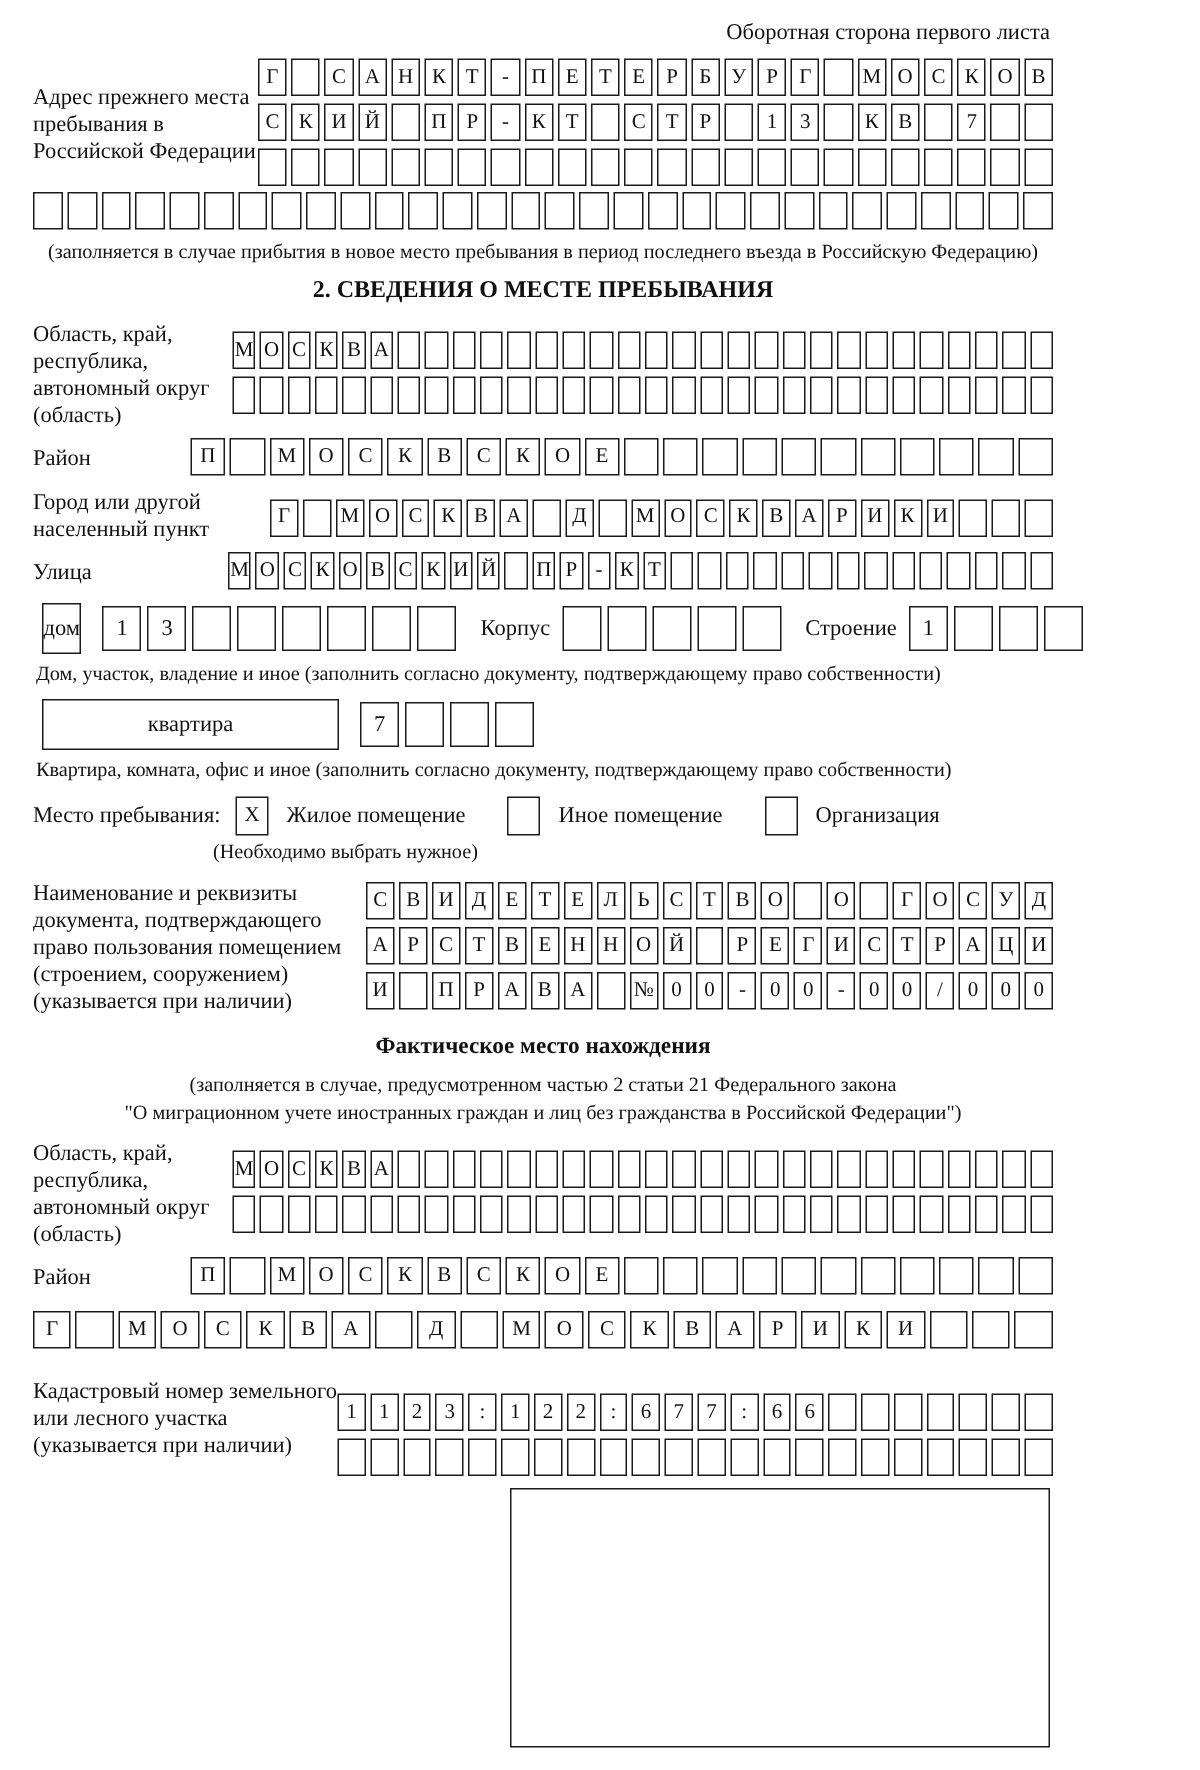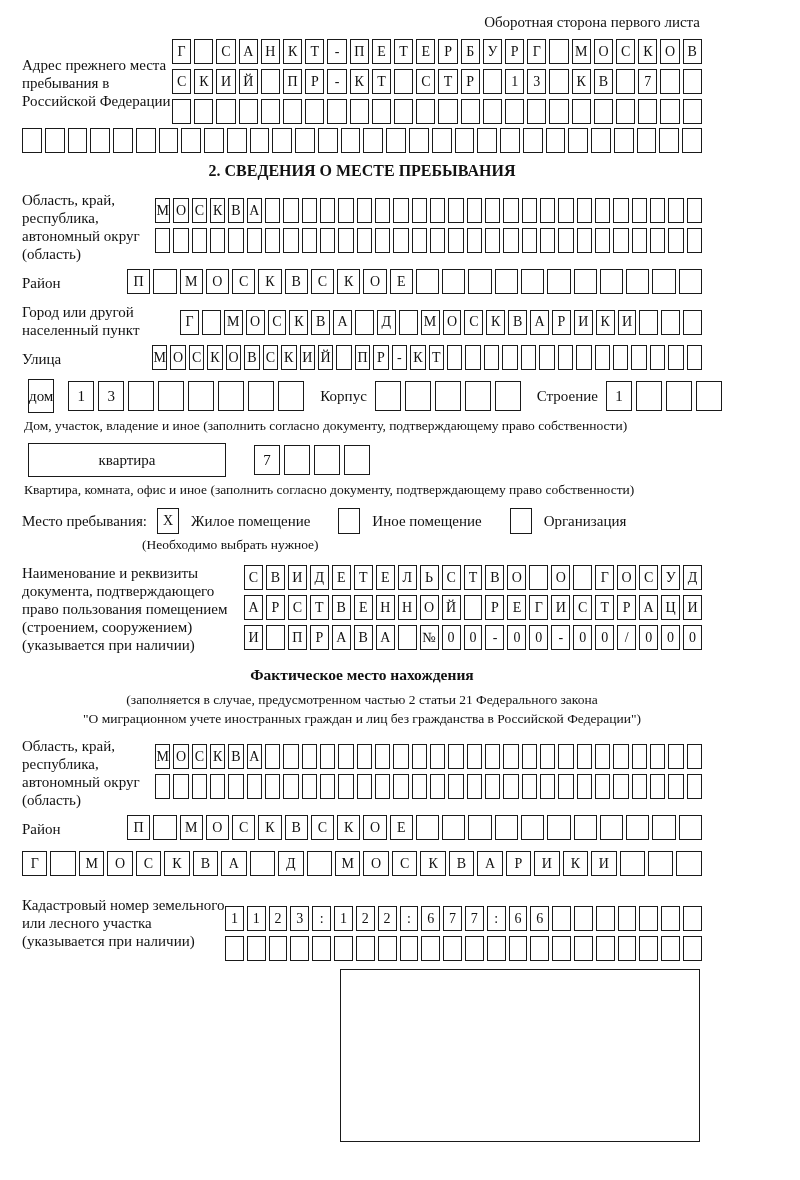--- a/index.html
+++ b/index.html
@@ -42,21 +42,21 @@
 
   
   .inline-row { display:flex; align-items:center; margin-top:9px; }
   .named-box {
     border:1.6px solid #1a1a1a;
     height:34px;
     display:flex; align-items:center; justify-content:center;
     font-size:15px;
   }
   .nb-dom { width:172px; margin-left:6px; margin-right:14px; }
-  .nb-kv  { width:198px; margin-left:6px; margin-right:28px; }
+  .nb-kv  { width:198px; margin-left:6px; margin-right:14px; }
   .inline-label { font-size:15px; margin:0 8px 0 16px; }
   .small-note { font-size:13.5px; margin-top:5px; margin-left:2px; }
 
   
   .stay-row { display:flex; align-items:center; margin-top:10px; font-size:15px; }
   .stay-label { margin-right:10px; }
   .checkbox {
     width:22px; height:26px;
     border:1.6px solid #1a1a1a;
     display:flex; align-items:center; justify-content:center;
@@ -192,20 +192,21 @@
       <span class="cell"></span>
       <span class="cell"></span>
       <span class="cell"></span>
       <span class="cell"></span>
       <span class="cell"></span>
       <span class="cell"></span>
       <span class="cell"></span>
       <span class="cell"></span>
       <span class="cell"></span>
     </div>
+  <div class="center-note">(заполняется в случае прибытия в новое место пребывания в период последнего въезда в Российскую Федерацию)</div>
 
   <div class="section-title">2. СВЕДЕНИЯ О МЕСТЕ ПРЕБЫВАНИЯ</div>
 
   <div class="frow">
     <div class="flabel w133">Область, край, республика, автономный округ (область)</div>
     <div class="fcells">
       <div class="cellrow">
           <span class="cell">М</span>
           <span class="cell">О</span>
           <span class="cell">С</span>

